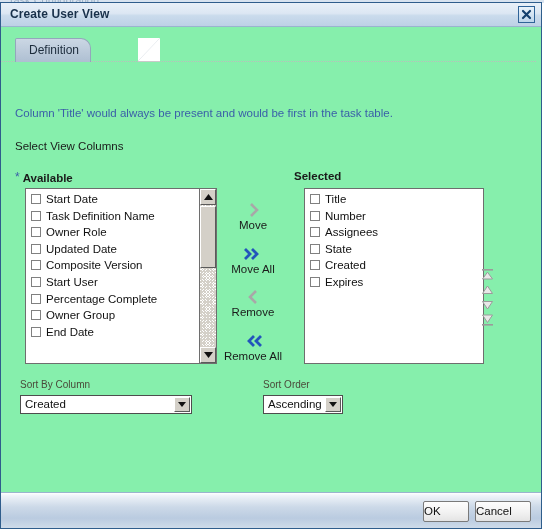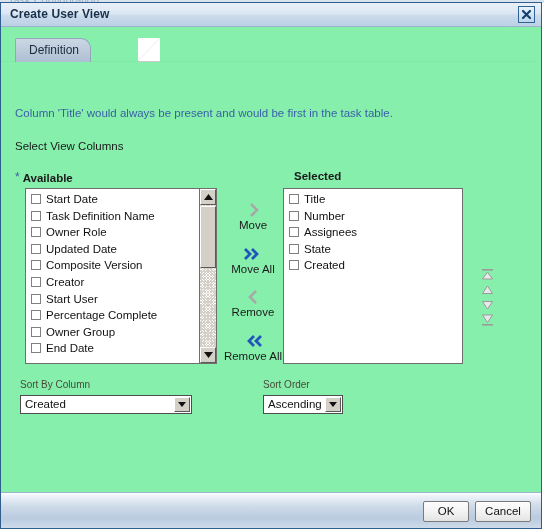--- a/index.html
+++ b/index.html
@@ -302,21 +302,21 @@
     height: 36px;
     background: linear-gradient(to bottom, #ffffff 0%, #eef3f9 8%, #ccd9e8 40%, #bacbe0 72%, #cedbe9 100%);
     border-top: 1px solid #9ab4ce;
     box-sizing: border-box;
   }
   .btn {
     position: absolute;
     top: 8px;
     height: 21px;
     line-height: 19px;
-    text-align: center;
+    text-align: left;
     font-size: 11.5px;
     color: #111;
     background: linear-gradient(to bottom, #fdfdfd 0%, #f3f3f3 50%, #e4e4e4 100%);
     border: 1px solid #7a7a7a;
     border-radius: 2px;
     box-sizing: border-box;
     cursor: pointer;
   }
   .btn-ok { right: 72px; width: 46px; }
   .btn-cancel { right: 10px; width: 56px; }
@@ -356,21 +356,20 @@
       <span class="req-star">*</span><span>Available</span>
     </div>
 
     <div class="listbox" style="left:24px; top:126px; width:192px; height:176px;">
       <div class="listbox-inner" style="right:17px;" id="available-items">
           <div class="list-item"><span class="cb"></span><span>Start Date</span></div>
           <div class="list-item"><span class="cb"></span><span>Task Definition Name</span></div>
           <div class="list-item"><span class="cb"></span><span>Owner Role</span></div>
           <div class="list-item"><span class="cb"></span><span>Updated Date</span></div>
           <div class="list-item"><span class="cb"></span><span>Composite Version</span></div>
-          <div class="list-item"><span class="cb"></span><span>Creator</span></div>
           <div class="list-item"><span class="cb"></span><span>Start User</span></div>
           <div class="list-item"><span class="cb"></span><span>Percentage Complete</span></div>
           <div class="list-item"><span class="cb"></span><span>Owner Group</span></div>
           <div class="list-item"><span class="cb"></span><span>End Date</span></div>
         </div>
 
       <div class="scrollbar">
         <div class="sb-btn up">
           <span>
             <svg width="9" height="6" viewBox="0 0 9 6">
@@ -423,27 +422,28 @@
         <svg width="22" height="14" viewBox="0 0 22 14">
           <path d="M12 2 L7 7 L12 12" fill="none" stroke="#2255bb" stroke-width="2.8"></path>
           <path d="M19 2 L14 7 L19 12" fill="none" stroke="#2255bb" stroke-width="2.8"></path>
         </svg>
       </div>
       <div class="shuttle-label">Remove All</div>
     </div>
 
     <div class="list-header" style="left:293px; top:108px;">Selected</div>
 
-    <div class="listbox" style="left:282px; top:126px; width:180px; height:176px;">
+    <div class="listbox" style="left:303px; top:126px; width:180px; height:176px;">
       <div class="listbox-inner" id="selected-items">
           <div class="list-item"><span class="cb"></span><span>Title</span></div>
           <div class="list-item"><span class="cb"></span><span>Number</span></div>
           <div class="list-item"><span class="cb"></span><span>Assignees</span></div>
           <div class="list-item"><span class="cb"></span><span>State</span></div>
           <div class="list-item"><span class="cb"></span><span>Created</span></div>
+          <div class="list-item"><span class="cb"></span><span>Expires</span></div>
         </div>
     </div>
 
     <div class="reorder">
       <div class="reorder-btn">
         <span>
           <svg width="13" height="12" viewBox="0 0 13 12">
             <rect x="1" y="0" width="11" height="1.6" fill="#9b9b9b"></rect>
             <path d="M6.5 3.2 L11.5 10 L1.5 10 Z" fill="#e8e8e8" stroke="#9b9b9b" stroke-width="1"></path>
           </svg>

